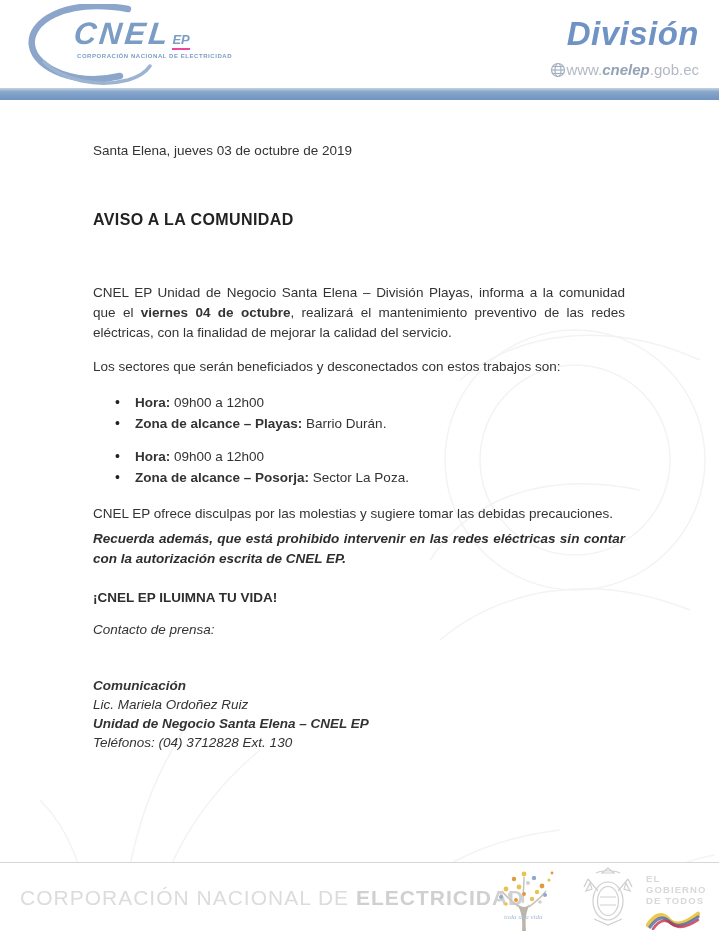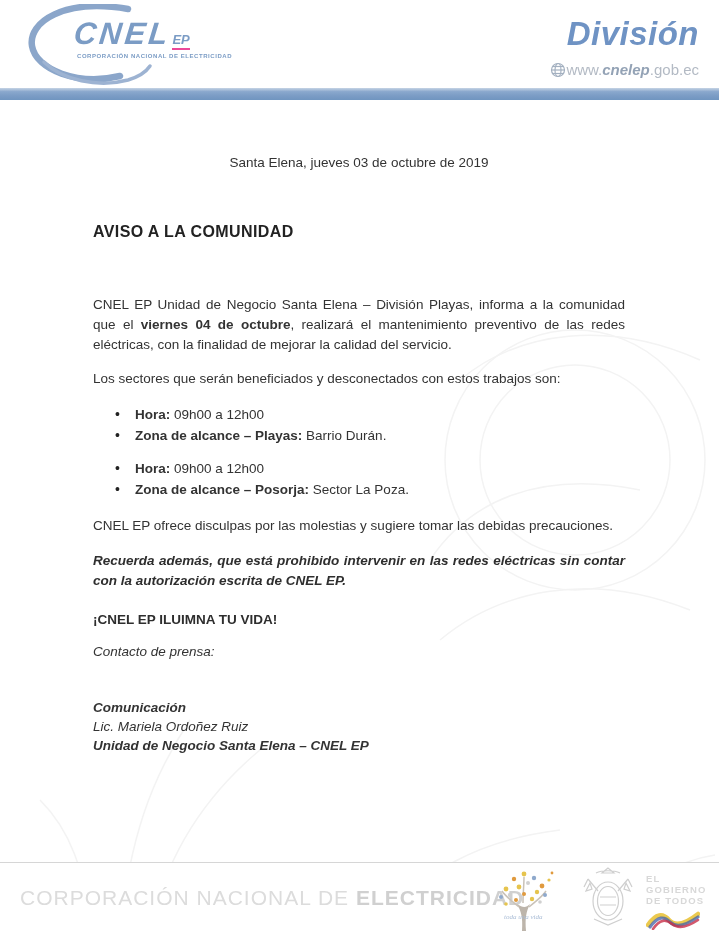--- a/index.html
+++ b/index.html
@@ -51,39 +51,39 @@
     position: absolute; top: 88px; left: 0; right: 0; height: 12px; z-index: 2;
     background: linear-gradient(180deg, #c6d4e5 0%, #8aa8cd 30%, #7b9cc5 65%, #7095c0 100%);
   }
 
   
   .page-body {
     position: absolute; top: 100px; left: 0; right: 0; z-index: 1;
     padding: 0 94px 0 93px;
     font-size: 13.5px; line-height: 20px;
   }
-  .dateline { text-align: center; margin-top: 53px; }
+  .dateline { text-align: left; margin-top: 41px; }
   .doc-title {
     margin-top: 47px;
     font-size: 16px; font-weight: bold; letter-spacing: 0.4px; line-height: 24px;
     color: #222;
   }
   .para { margin: 0; text-align: justify; }
   .p1 { margin-top: 51px; }
   .p2 { margin-top: 14px; }
   .p3 { margin-top: 16px; }
   .bullets { margin: 15px 0 0 0; padding: 0 0 0 42px; list-style: none; }
   .bullets.second { margin-top: 12px; }
   .bullets li { position: relative; line-height: 21px; }
   .bullets li::before {
     content: "•"; position: absolute; left: -20px; top: 0;
     font-size: 14px; color: #222;
   }
   .notice {
-    margin-top: 15px; text-align: justify;
+    margin-top: 5px; text-align: justify;
     font-weight: bold; font-style: italic; color: #2e2e2e;
   }
   .slogan { margin-top: 19px; font-weight: bold; color: #2e2e2e; }
   .press-contact { margin-top: 12px; font-style: italic; }
   .signature { margin-top: 36px; line-height: 19px; }
   .sig-line { font-style: italic; }
   .sig-bold { font-weight: bold; }
 
   
   .page-footer {
@@ -183,20 +183,21 @@
     <p class="para notice">Recuerda además, que está prohibido intervenir en las redes eléctricas sin contar con la autorización escrita de CNEL EP.</p>
 
     <p class="para slogan">¡CNEL EP ILUIMNA TU VIDA!</p>
 
     <p class="para press-contact">Contacto de prensa:</p>
 
     <div class="signature">
       <div class="sig-line sig-bold">Comunicación</div>
       <div class="sig-line">Lic. Mariela Ordoñez Ruiz</div>
       <div class="sig-line sig-bold">Unidad de Negocio Santa Elena – CNEL EP</div>
+      <div class="sig-line">Teléfonos: (04) 3712828 Ext. 130</div>
     </div>
   </main>
 
   <footer class="page-footer">
 
     <div class="org-name">
       <span>CORPORACIÓN NACIONAL DE </span><span class="org-bold">ELECTRICIDAD</span>
     </div>
 
     <svg class="tree-logo" width="64" height="66" viewBox="0 0 64 66" fill="none">

